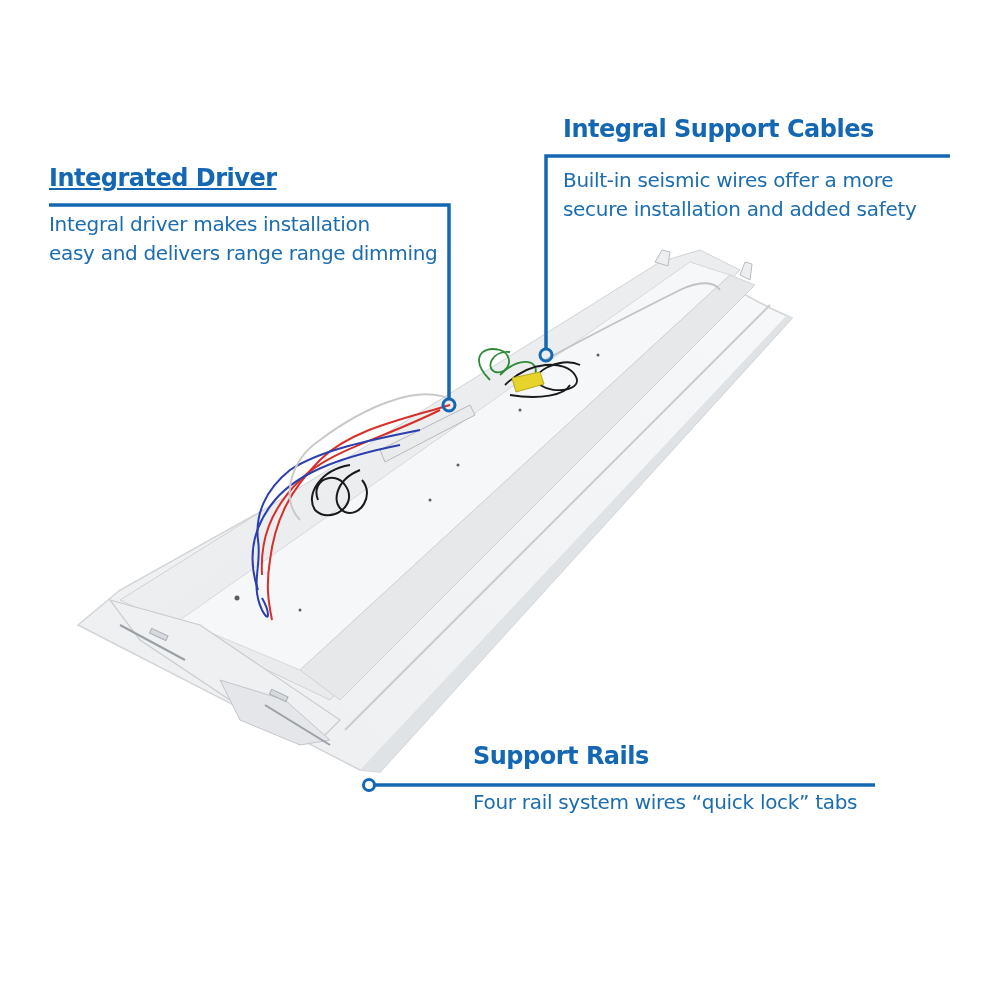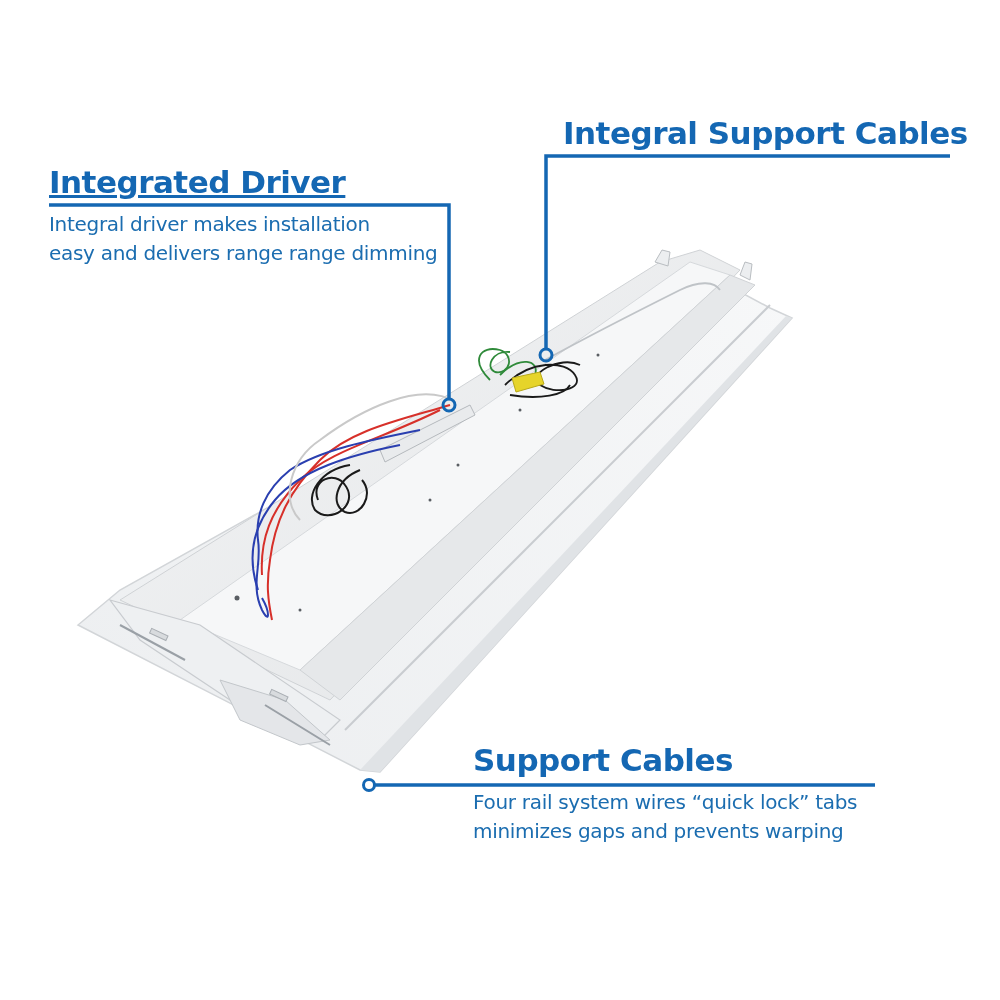--- a/index.html
+++ b/index.html
@@ -1,17 +1,17 @@
 <!DOCTYPE html>
 <html><head>
   <meta charset="utf-8">
   <style>
     html, body { margin:0; padding:0; background:#ffffff; }
     body { width:1000px; height:1000px; position:relative; overflow:hidden; font-family:"DejaVu Sans", sans-serif; }
-    .title { position:absolute; color:#1467b3; font-weight:bold; font-size:31px; letter-spacing:-0.5px; white-space:nowrap; }
+    .title { position:absolute; color:#1467b3; font-weight:bold; font-size:24px; letter-spacing:-0.5px; white-space:nowrap; }
     .desc { position:absolute; color:#1b6db0; font-size:20px; line-height:29px; white-space:nowrap; letter-spacing:-0.3px; }
     svg#scene { position:absolute; left:0; top:0; }
   </style>
 </head>
 <body>
 
 <svg id="scene" width="1000" height="1000" viewBox="0 0 1000 1000">
   <defs>
     <linearGradient id="panelGrad" x1="0" y1="1" x2="1" y2="0">
       <stop offset="0" stop-color="#eceef0"></stop>
@@ -88,19 +88,20 @@
 </svg>
 
 <div class="title" style="left:49px; top:164px;text-decoration:underline;">Integrated Driver</div>
 <div class="desc" style="left:49px; top:210px;">
   <div>Integral driver makes installation</div>
   <div>easy and delivers range range dimming</div>
 </div>
 
 <div class="title" style="left:563px; top:115px;">Integral Support Cables</div>
 <div class="desc" style="left:563px; top:166px;">
+  <div>Built-in seismic wires offer a more</div>
+  <div>secure installation and added safety</div>
 </div>
 
-<div class="title" style="left:473px; top:742px;">Support Cables</div>
+<div class="title" style="left:473px; top:742px;">Support Rails</div>
 <div class="desc" style="left:473px; top:788px;">
   <div>Four rail system wires “quick lock” tabs</div>
-  <div>minimizes gaps and prevents warping</div>
 </div>
 
 </body></html>

